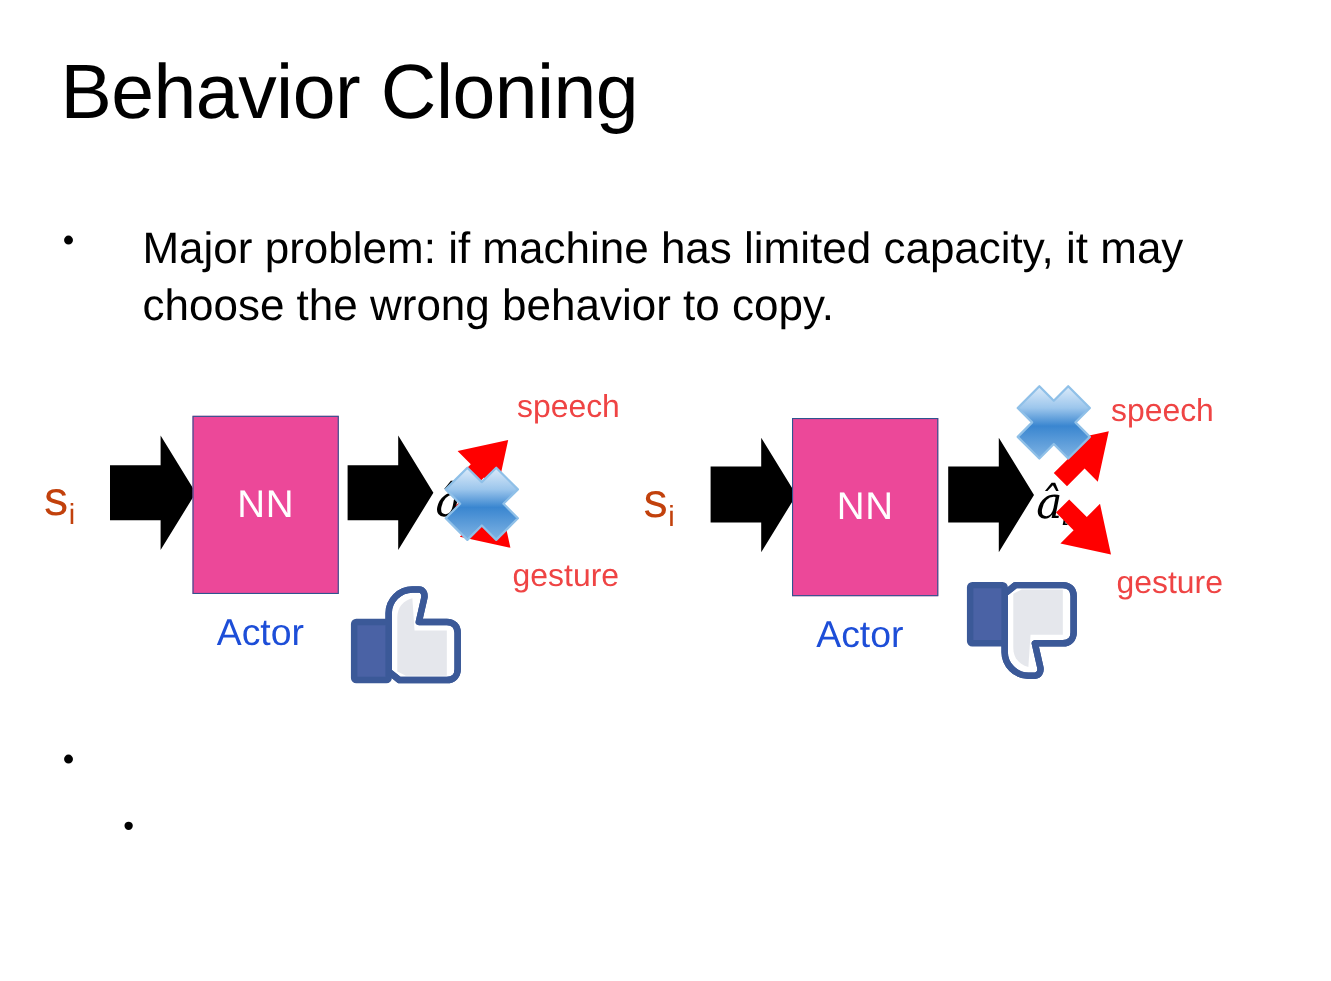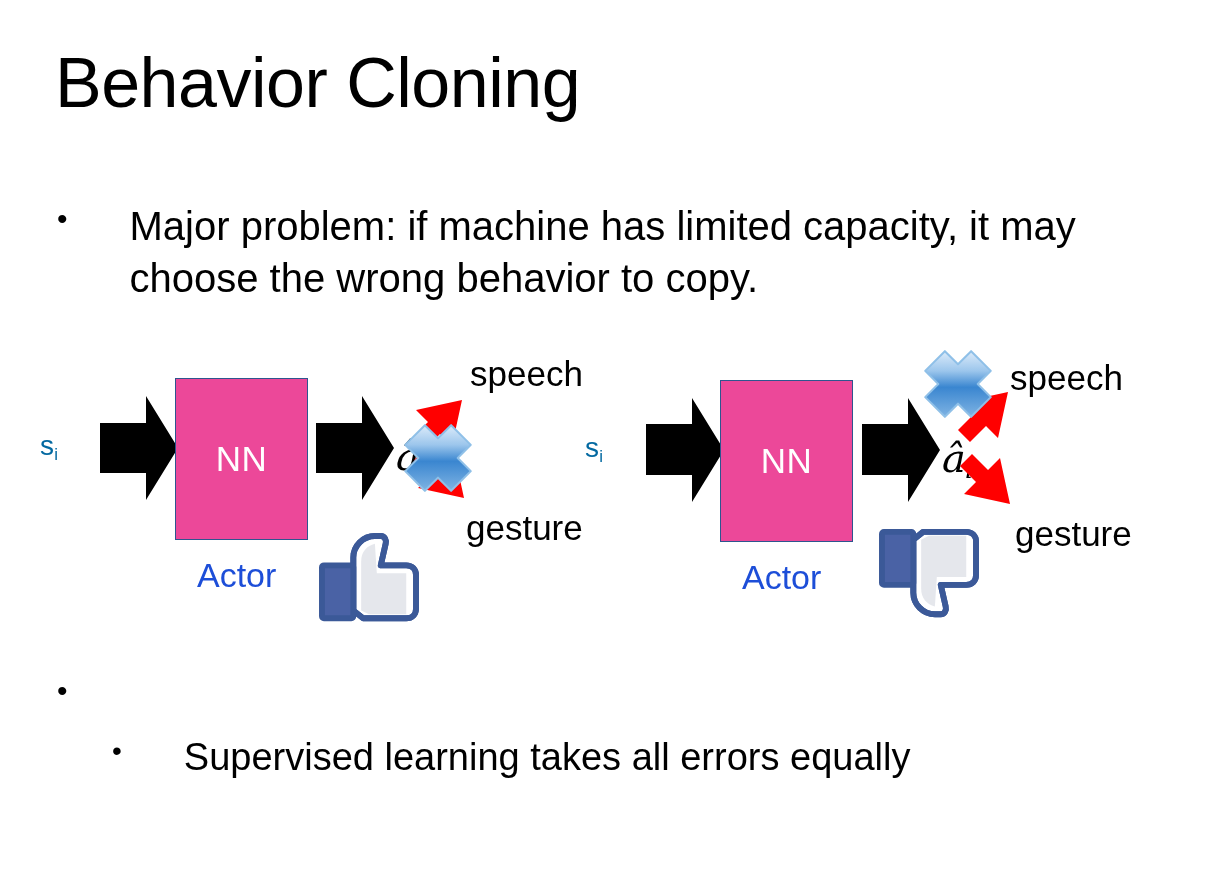--- a/index.html
+++ b/index.html
@@ -88,23 +88,23 @@
   .nn-label {
     color: #FFFFFF;
     font-size: 35px;
     font-weight: 400;
     letter-spacing: 0.5px;
   }
 
   
   .s-label {
     position: absolute;
-    font-size: 28px;
+    font-size: 44px;
     line-height: 1;
-    color: #0369a1;
+    color: #c2410c;
     white-space: nowrap;
   }
   .s-label sub {
     font-size: 0.60em;
     vertical-align: baseline;
     position: relative;
     top: 0.30em;
     left: 0.02em;
   }
 
@@ -131,23 +131,23 @@
     position: absolute;
     font-size: 34px;
     line-height: 1;
     color: #1d4ed8;
     white-space: nowrap;
   }
 
   
   .branch-label {
     position: absolute;
-    font-size: 35px;
+    font-size: 29px;
     line-height: 1;
-    color: #000000;
+    color: #ef4444;
     white-space: nowrap;
   }
 
   
   .svg-layer {
     position: absolute;
     left: 0; top: 0;
     width: 100%; height: 100%;
     overflow: visible;
     pointer-events: none;
@@ -340,17 +340,16 @@
 
   <div class="bullet-block" id="bullet-bot-1">
     <div class="bullet-row">
       <span class="bullet-dot">•</span>
     </div>
   </div>
 
   <div class="bullet-block bullet-sub" id="bullet-bot-2">
     <div class="bullet-row">
       <span class="bullet-dot">•</span>
-      <span class="bullet-text">Supervised learning takes all errors equally</span>
     </div>
   </div>
 
 </div>
 
 </body></html>

